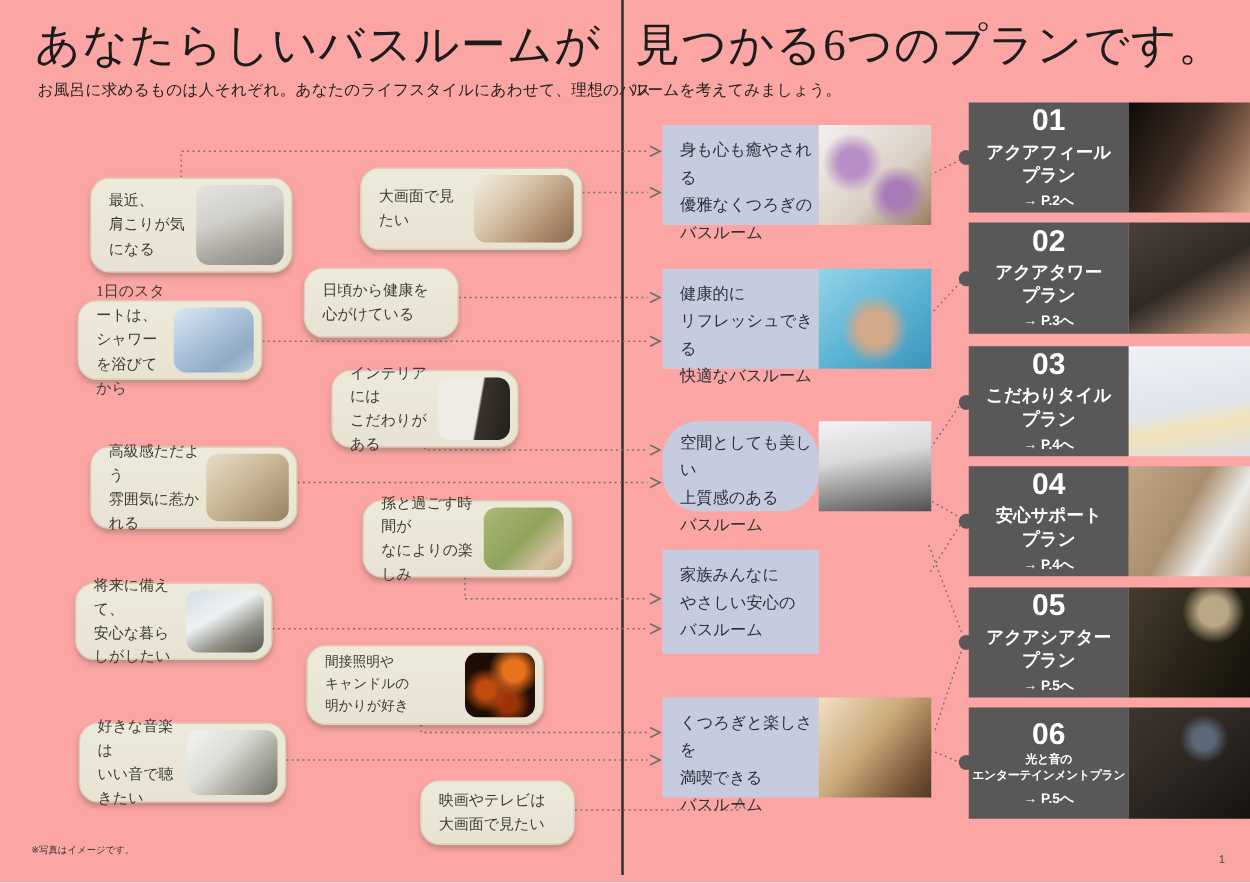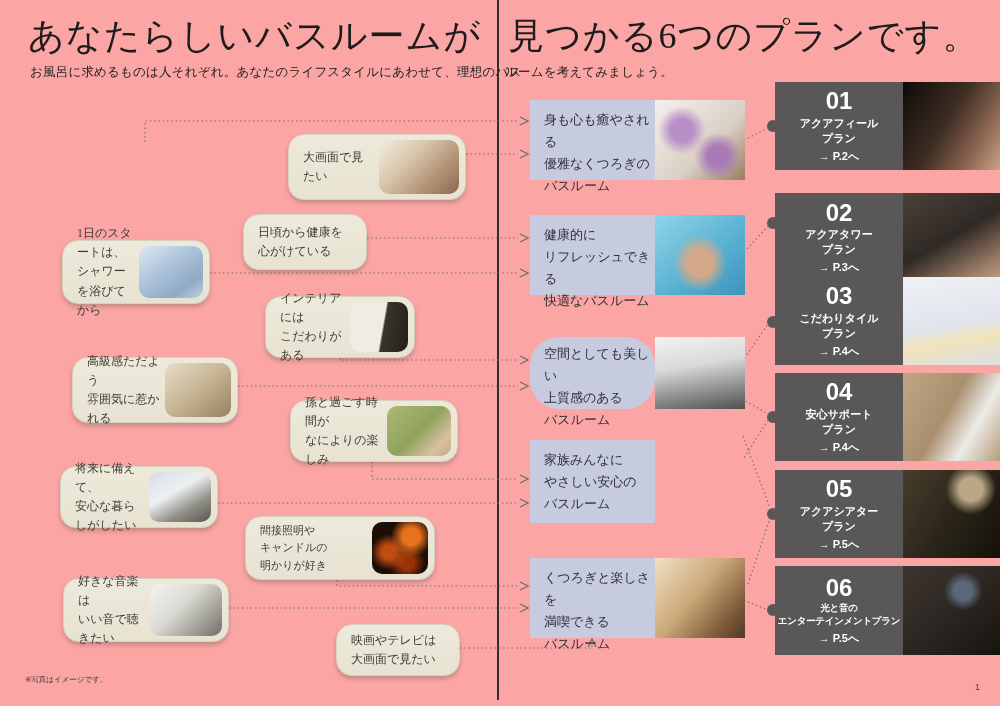--- a/index.html
+++ b/index.html
@@ -65,24 +65,24 @@
   .mph3{background:linear-gradient(170deg,#f3f3f3 0%,#d9d9d9 40%,#9f9f9f 65%,#4f4f4f 100%);}
   .mph4{background:linear-gradient(135deg,#59514b 0%,#8d7d6d 35%,#ccb59d 70%,#f0e7db 100%);}
   .mph5{background:linear-gradient(130deg,#f0e1c3 0%,#cba979 45%,#7d5939 80%,#4f3925 100%);}
 
   
   .pl{position:absolute;left:775px;width:225px;height:88px;display:flex;z-index:2;
       font-family:"Liberation Sans","DejaVu Sans",sans-serif;cursor:pointer;}
   .pl .ptext{flex:1;background:#595757;color:#ffffff;display:flex;flex-direction:column;
              align-items:center;justify-content:center;text-align:center;}
   .plan-number{font-size:24px;font-weight:bold;line-height:1.1;}
-  .plan-name{font-size:11px;font-weight:bold;line-height:1.35;white-space:pre-line;margin-top:1px;}
+  .plan-name{font-size:14px;font-weight:bold;line-height:1.35;white-space:pre-line;margin-top:1px;}
   .plan-link{font-size:11px;font-weight:bold;margin-top:3px;}
   .pl .pphoto{flex:none;width:97px;}
-  .pl1{top:82px;}  .pl2{top:178px;height:89px;margin-top:15px;} .pl3{top:277px;}
+  .pl1{top:82px;}  .pl2{top:178px;height:89px;} .pl3{top:277px;}
   .pl4{top:373px;} .pl5{top:470px;} .pl6{top:566px;height:89px;}
   .pl6 .plan-name{font-size:9.5px;letter-spacing:-.3px;}
   .pp1{background:linear-gradient(120deg,#0f0b08 0%,#3d2d23 45%,#8b6551 75%,#cba385 100%);}
   .pp2{background:linear-gradient(150deg,#4b4139 0%,#2f2925 50%,#a18169 85%,#c59d7d 100%);}
   .pp3{background:linear-gradient(170deg,#eff1f5 0%,#e0e4eb 55%,#f2e3b9 70%,#dadee7 100%);}
   .pp4{background:linear-gradient(120deg,#c1a685 0%,#aa8f6f 45%,#edece9 70%,#b79b79 100%);}
   .pp5{background:radial-gradient(circle at 70% 22%,#b9a785 0 12%,rgba(0,0,0,0) 26%),
                  linear-gradient(120deg,#473d2d 0%,#2b2519 50%,#151109 100%);}
   .pp6{background:radial-gradient(circle at 62% 28%,#5a687a 0 10%,rgba(0,0,0,0) 22%),
                  linear-gradient(140deg,#3d352f 0%,#2b2521 55%,#17130f 100%);}
@@ -139,20 +139,25 @@
     <path class="arrow" d="M520 269 L528 273 L520 277"></path>
     <path class="arrow" d="M520 356 L528 360 L520 364"></path>
     <path class="arrow" d="M520 382 L528 386 L520 390"></path>
     <path class="arrow" d="M520 475 L528 479 L520 483"></path>
     <path class="arrow" d="M520 499 L528 503 L520 507"></path>
     <path class="arrow" d="M520 582 L528 586 L520 590"></path>
     <path class="arrow" d="M520 604 L528 608 L520 612"></path>
     <path class="arrow" d="M588 647 L592 639 L596 647"></path>
   </svg>
 
+  <div class="lb lb1">
+    <span class="t">最近、
+肩こりが気になる</span>
+    <span class="ph ph1"></span>
+  </div>
   <div class="lb lb2">
     <span class="t">大画面で見たい</span>
     <span class="ph ph2"></span>
   </div>
   <div class="lb lb3">
     <span class="t">日頃から健康を
 心がけている</span>
   </div>
   <div class="lb lb4">
     <span class="t">1日のスタートは、

